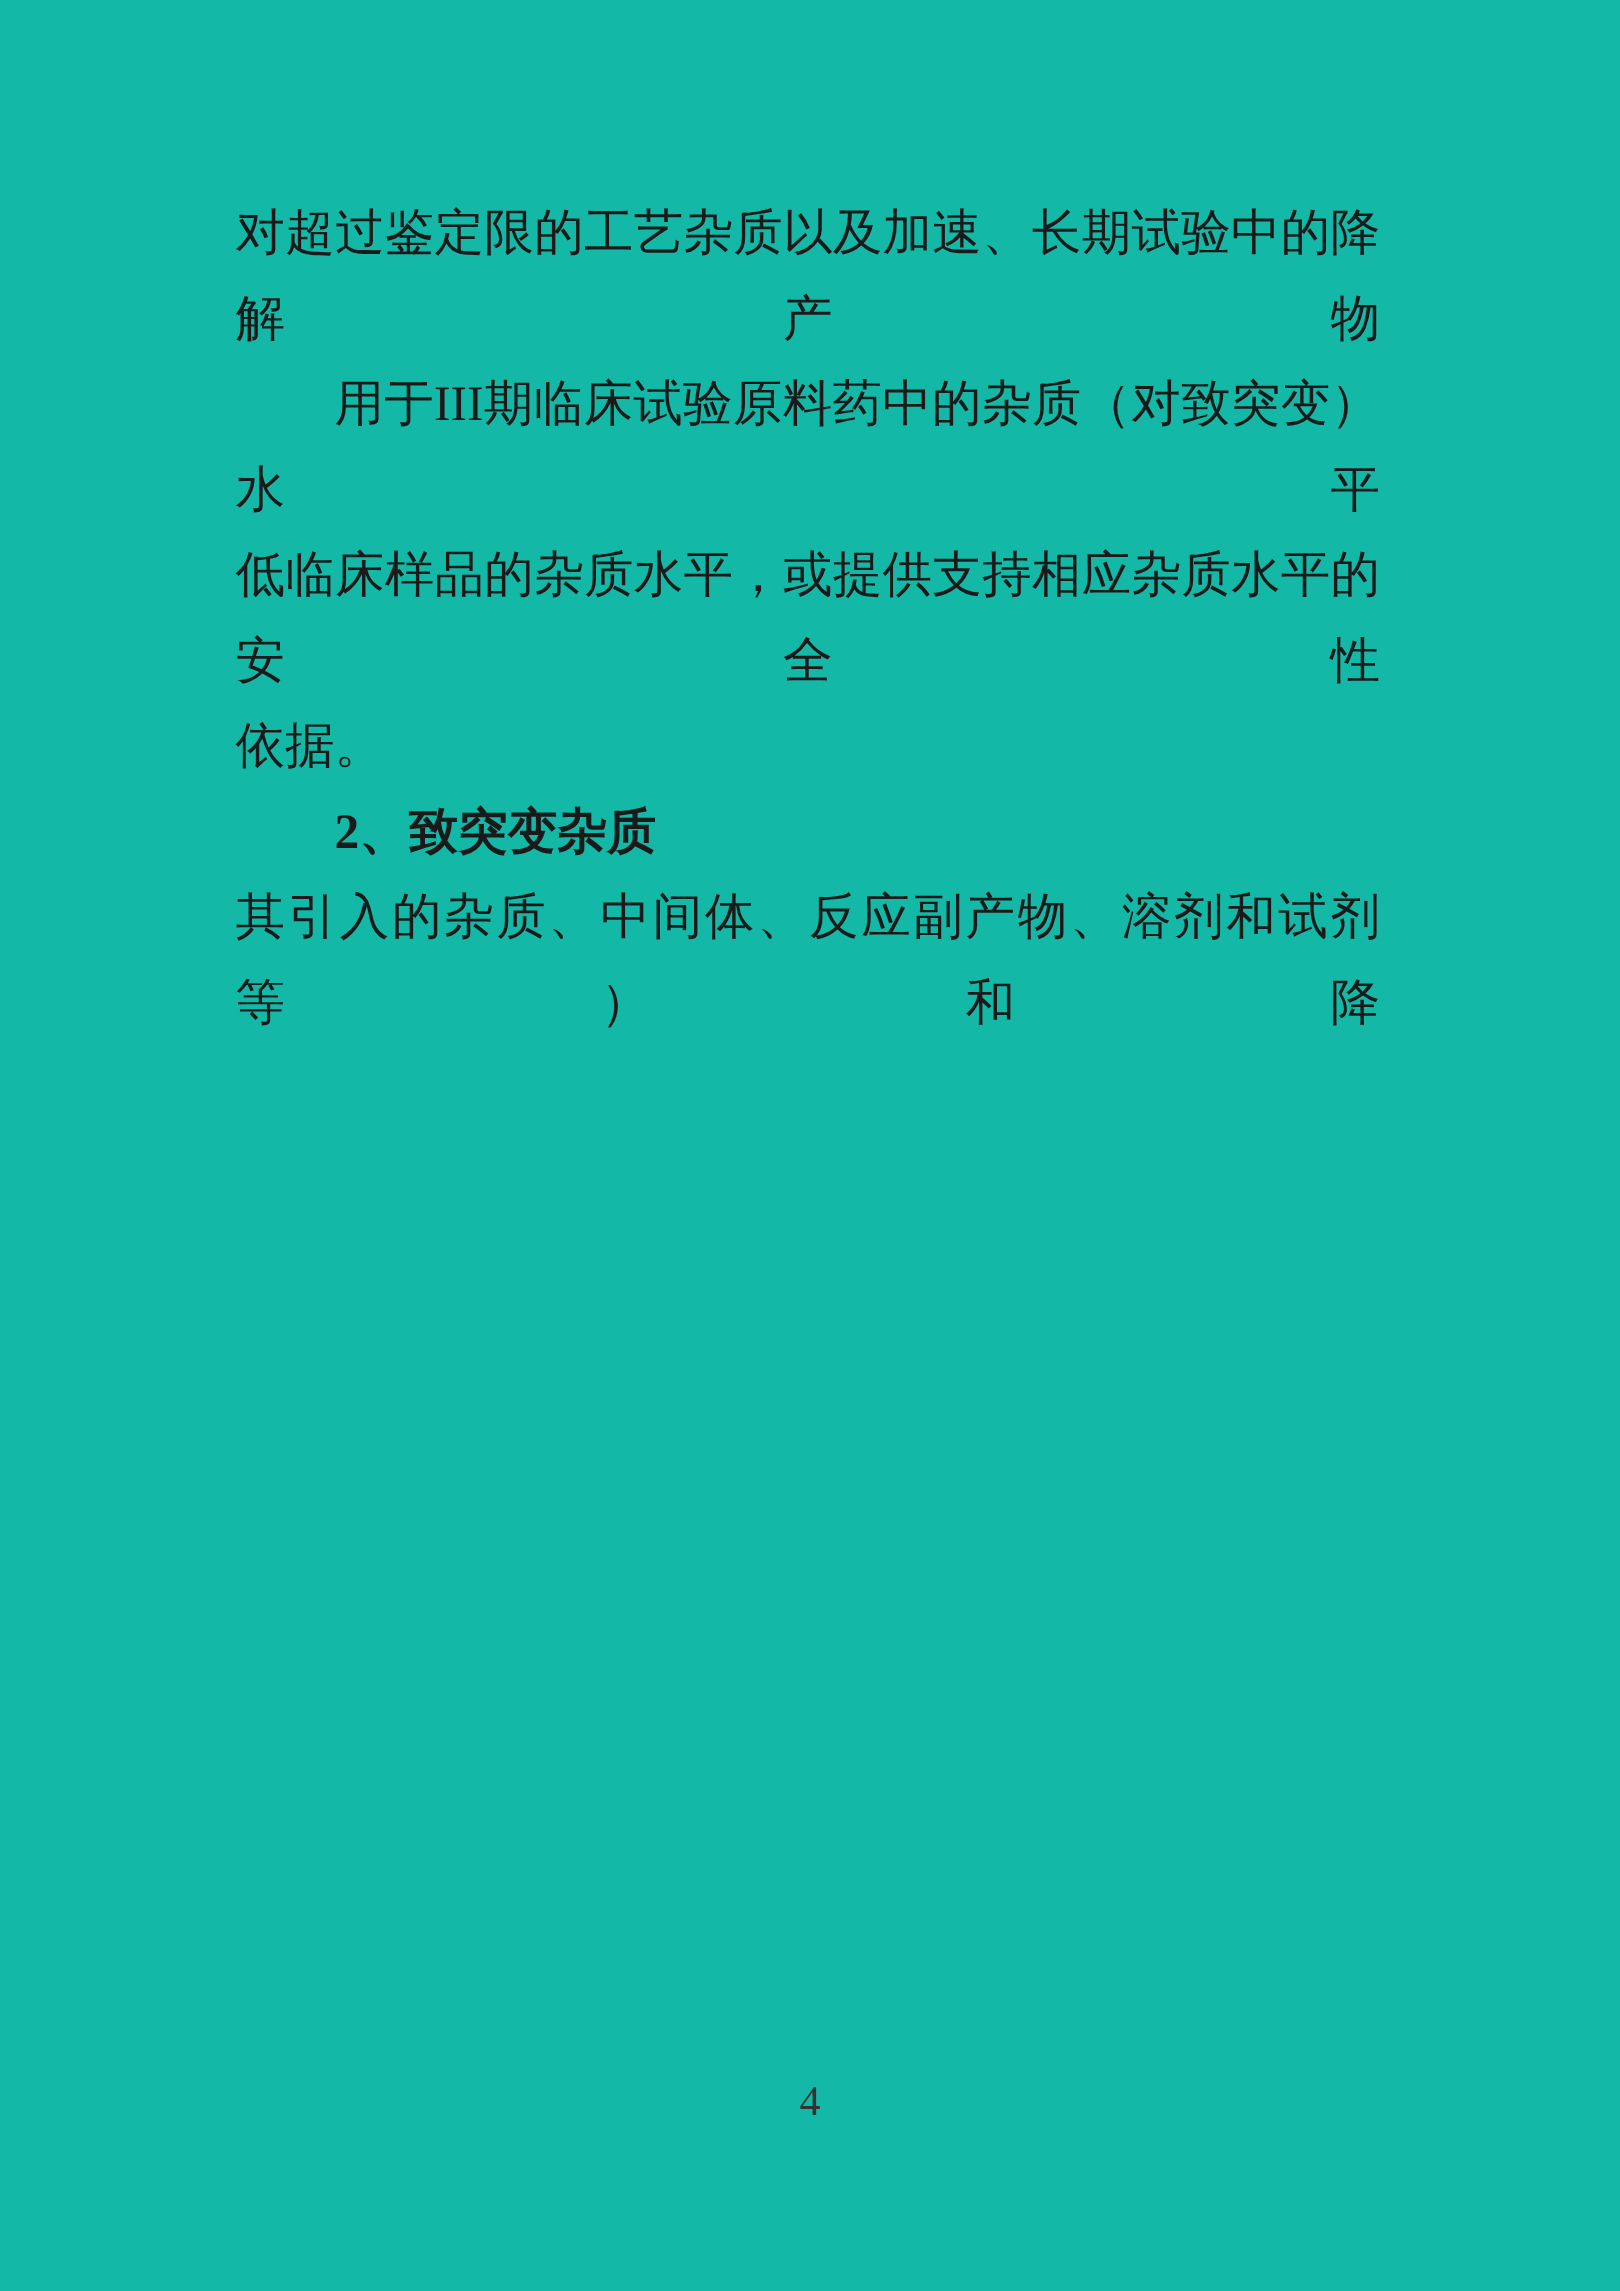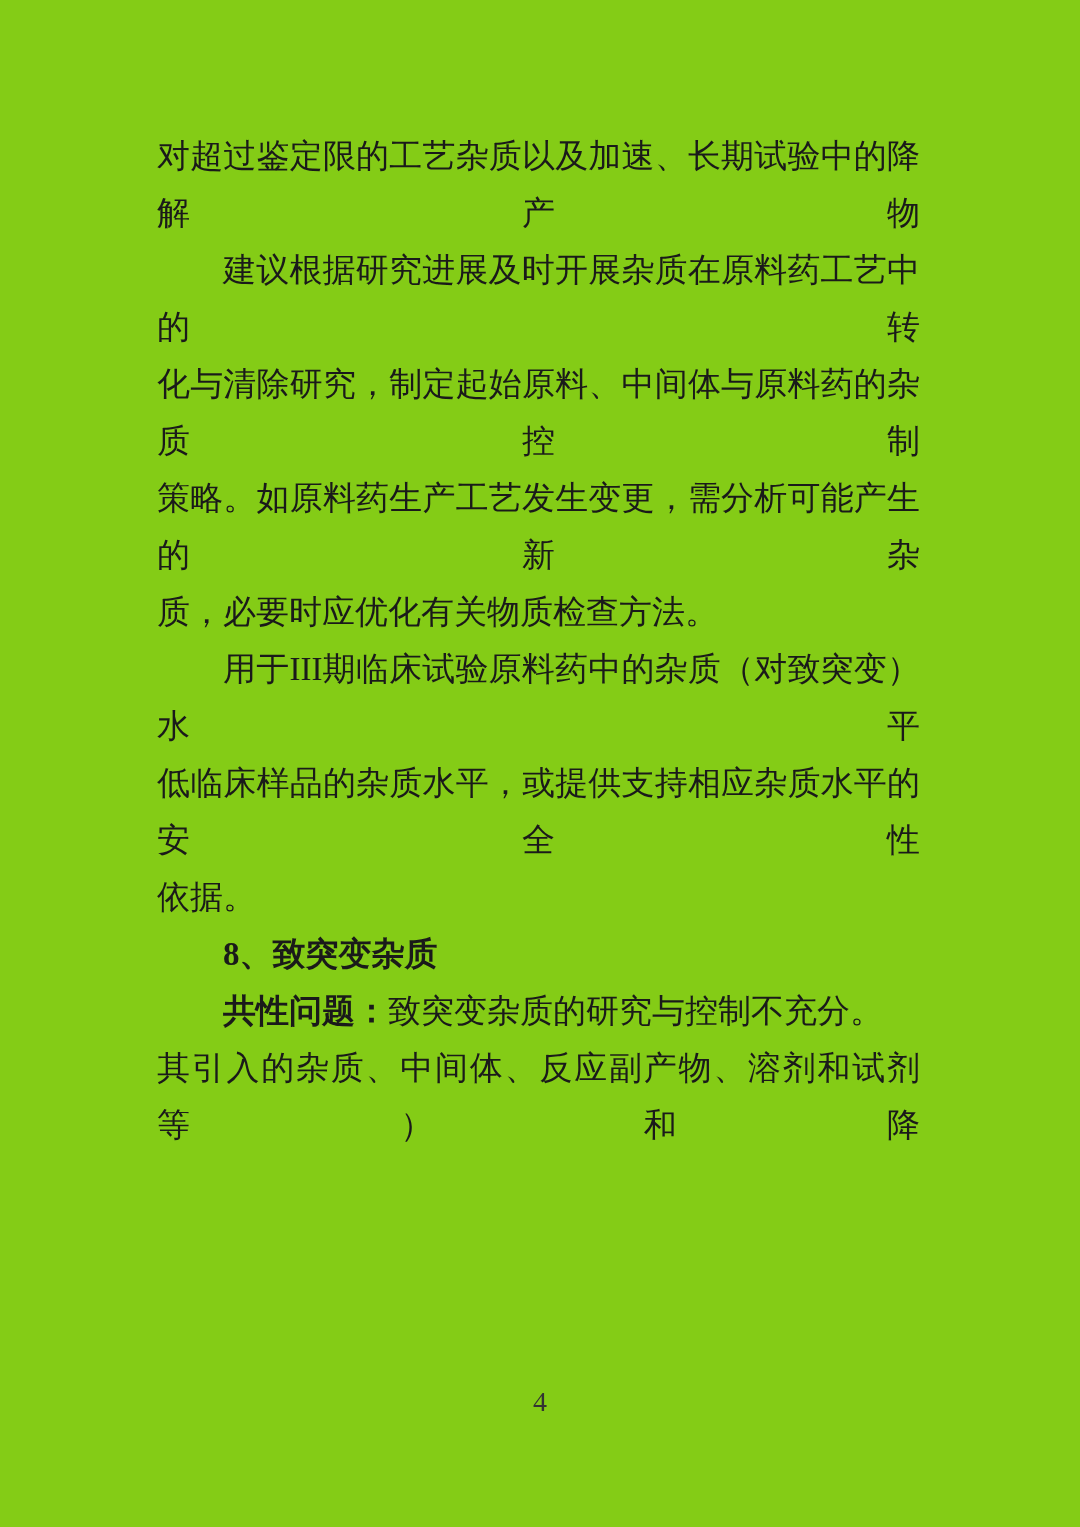--- a/index.html
+++ b/index.html
@@ -4,21 +4,21 @@
 <style>
   html, body {
     margin: 0;
     padding: 0;
     background: #ffffff;
   }
   .page {
     position: relative;
     width: 1080px;
     height: 1527px;
-    background: #84cc16;
+    background: #14b8a6;
     overflow: hidden;
     font-family: "Liberation Serif", "DejaVu Serif", serif;
     color: #1a1a1a;
   }
   .text-block {
     position: absolute;
     left: 157px;
     top: 128px;
     width: 763px;
     font-size: 33px;
@@ -53,38 +53,29 @@
 </head>
 <body>
 
 <div class="page">
   <div class="text-block">
 
     <div>
       <div class="ln fill">对超过鉴定限的工艺杂质以及加速、长期试验中的降解产物</div>
     </div>
 
-    <div>
-      <div class="ln fill ind">建议根据研究进展及时开展杂质在原料药工艺中的转</div>
-      <div class="ln fill">化与清除研究，制定起始原料、中间体与原料药的杂质控制</div>
-      <div class="ln fill">策略。如原料药生产工艺发生变更，需分析可能产生的新杂</div>
-      <div class="ln">质，必要时应优化有关物质检查方法。</div>
-    </div>
 
     <div>
       <div class="ln fill ind">用于III期临床试验原料药中的杂质（对致突变）水平</div>
       <div class="ln fill">低临床样品的杂质水平，或提供支持相应杂质水平的安全性</div>
       <div class="ln">依据。</div>
     </div>
 
-    <div class="ln ind bold">8、致突变杂质</div>
+    <div class="ln ind bold">2、致突变杂质</div>
 
-    <div class="ln ind">
-      <span class="bold">共性问题：</span><span>致突变杂质的研究与控制不充分。</span>
-    </div>
 
     <div>
       <div class="ln fill">其引入的杂质、中间体、反应副产物、溶剂和试剂等）和降</div>
 
     </div>
 
   </div>
 
   <div class="page-num">4</div>
 </div>

